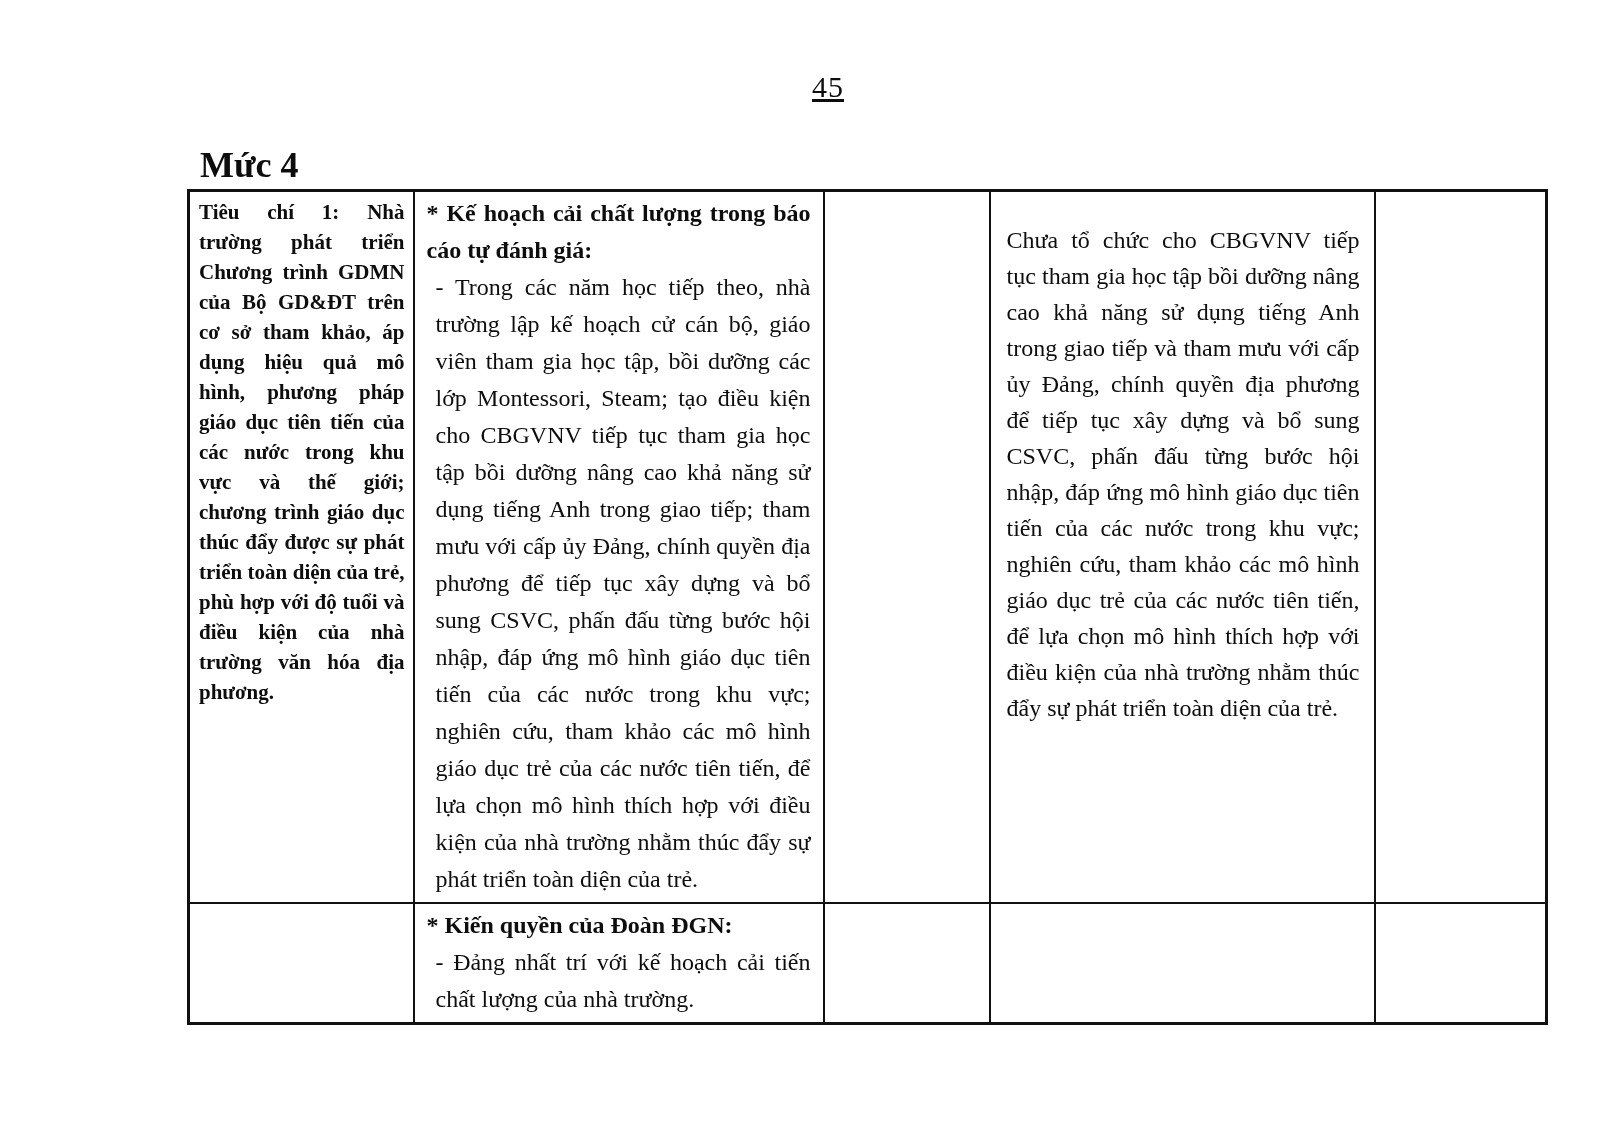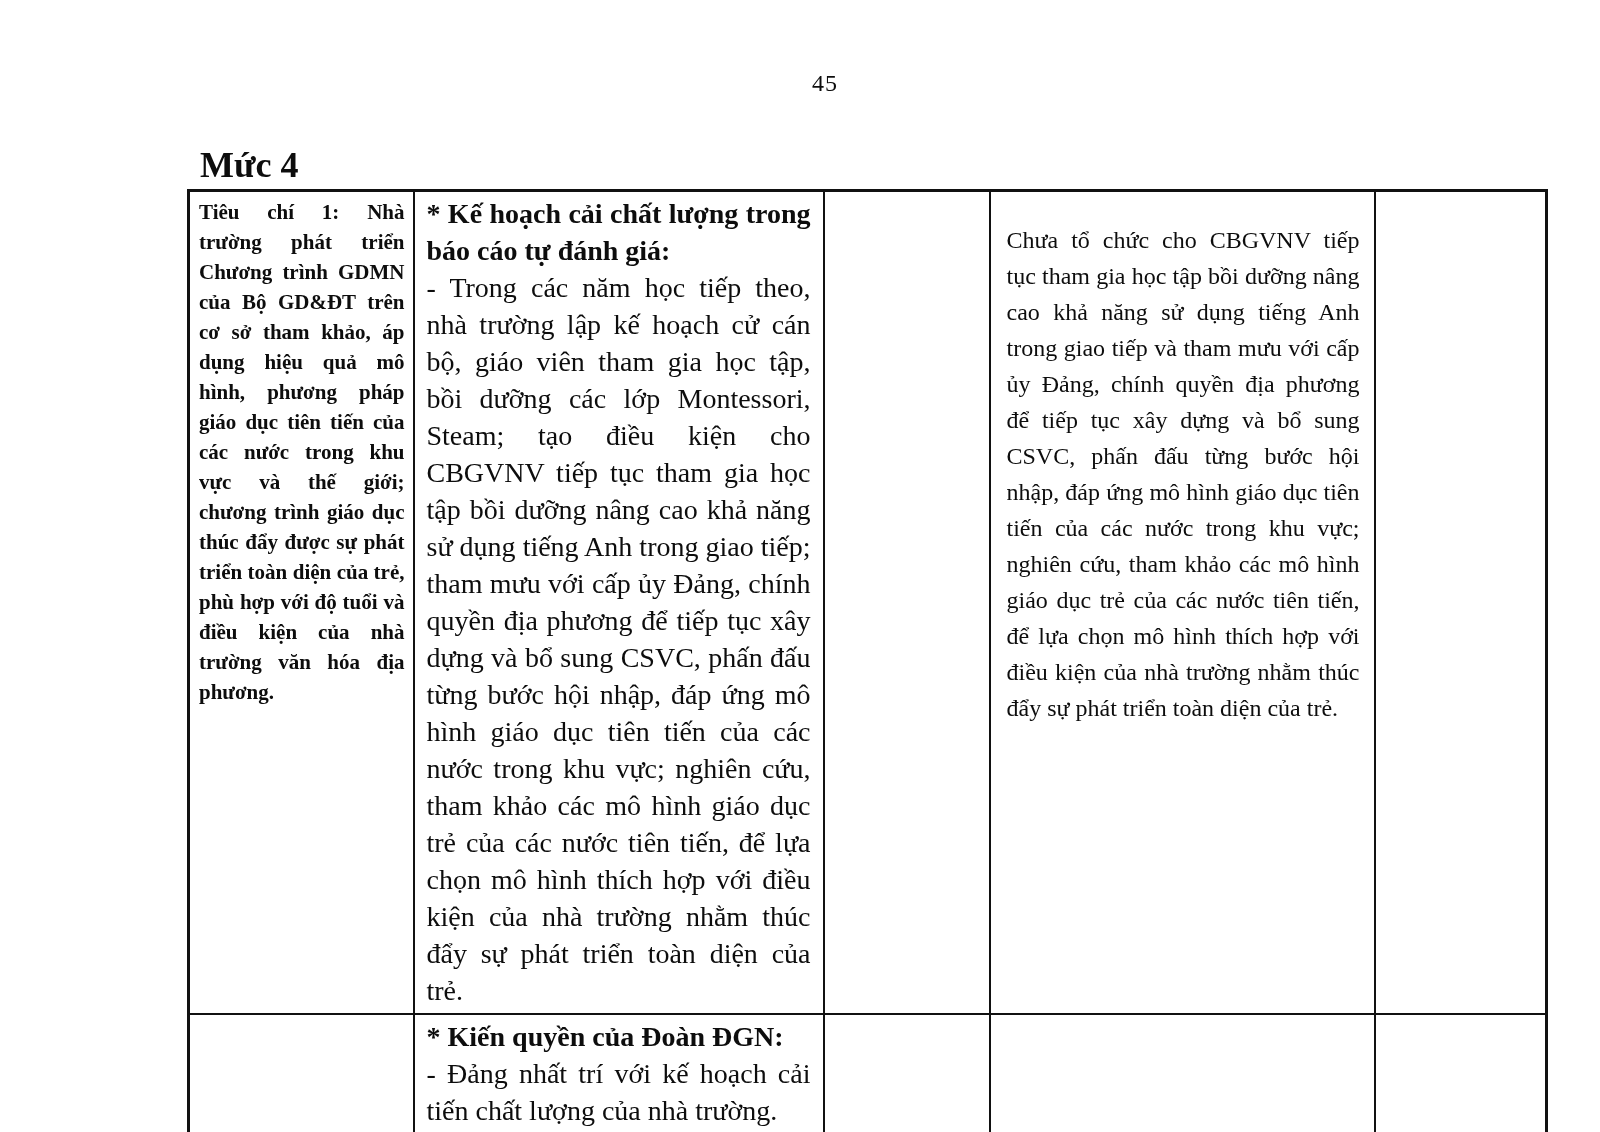--- a/index.html
+++ b/index.html
@@ -9,22 +9,23 @@
     background: #ffffff;
     font-family: "Liberation Serif", "DejaVu Serif", serif;
     color: #0d0d0d;
     overflow: hidden;
     position: relative;
   }
   .page-number {
     position: absolute;
     top: 70px;
     left: 812px;
-    font-size: 24px;
+    font-size: 30px;
     letter-spacing: 1px;
+    text-decoration: underline;
   }
   .section-title {
     position: absolute;
     top: 144px;
     left: 200px;
     font-size: 36px;
     font-weight: bold;
   }
   table.review-table {
     position: absolute;
@@ -47,30 +48,31 @@
   .col-empty-b     { width: 172px; }
 
   td.criterion-cell {
     font-size: 21px;
     font-weight: bold;
     line-height: 30px;
     text-align: justify;
     padding: 5px 8px 4px 9px;
   }
   td.plan-cell {
-    font-size: 28px;
+    font-size: 24px;
     line-height: 37px;
     padding: 3px 12px 4px 12px;
   }
   td.plan-cell .cell-heading {
     font-weight: bold;
     text-align: justify;
   }
   td.plan-cell .cell-body {
     text-align: justify;
+    margin-left: 9px;
   }
   td.note-cell {
     font-size: 24px;
     line-height: 36px;
     text-align: justify;
     padding: 30px 14px 4px 16px;
   }
   tr.row-main  > td { height: 700px; }
   tr.row-reco  > td { height: 112px; }
 </style>

